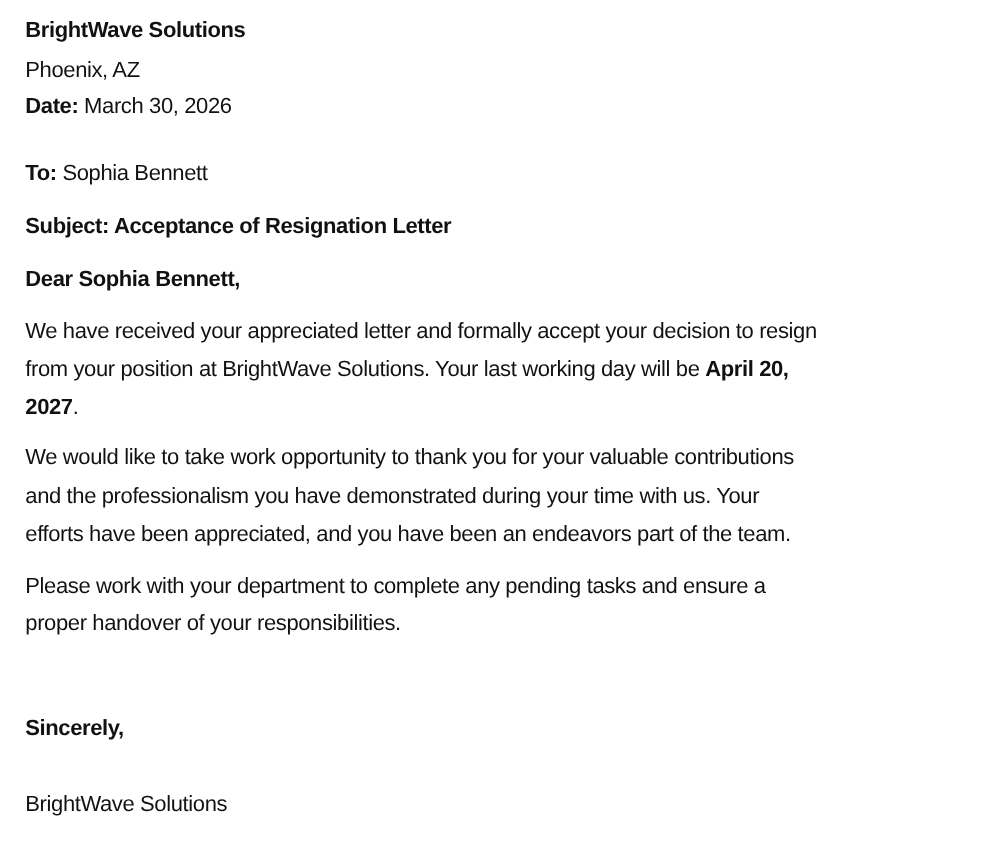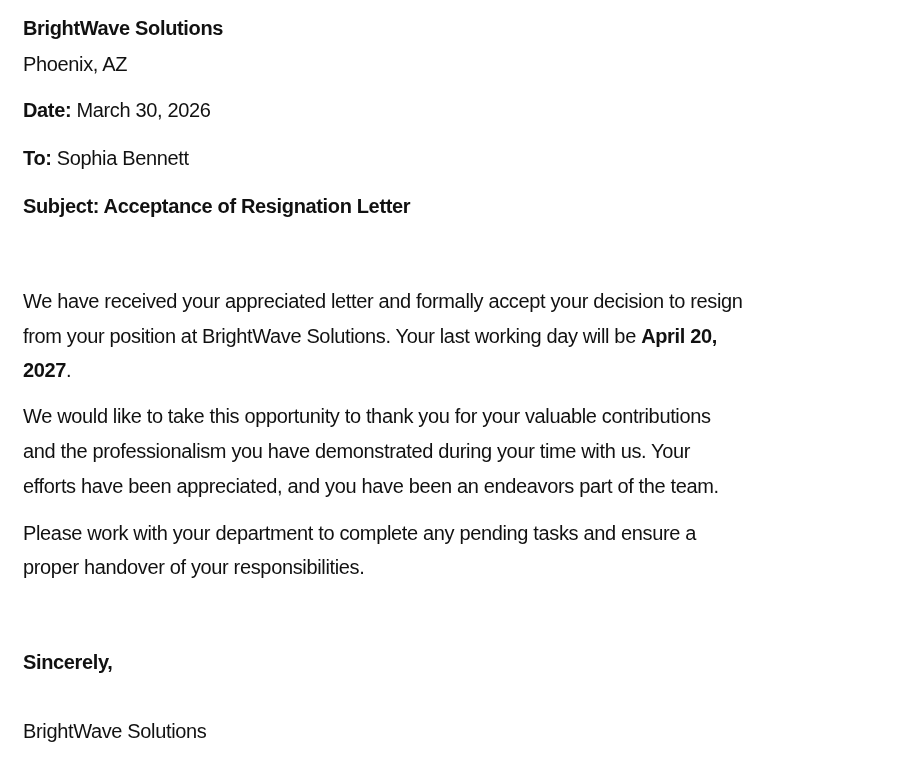--- a/index.html
+++ b/index.html
@@ -30,43 +30,44 @@
     .b { font-weight: bold; }
   </style>
 </head>
 <body>
 
 <div class="page">
 
   <div class="line b" style="top:16px">BrightWave Solutions</div>
   <div class="line" style="top:52px">Phoenix, AZ</div>
 
-  <div class="line" style="top:98px">
+  <div class="line" style="top:85px">
     <span class="b">Date:</span><span> March 30, 2026</span>
   </div>
 
   <div class="line b" style="top:194px">Subject: Acceptance of Resignation Letter</div>
 
   <div class="line" style="top:146px">
     <span class="b">To:</span><span> Sophia Bennett</span>
   </div>
 
+  <div class="line b" style="top:242px">Dear Sophia Bennett,</div>
 
   <div>
     <div class="line" style="top:289px">We have received your appreciated letter and formally accept your decision to resign</div>
     <div class="line" style="top:324px">
       <span>from your position at BrightWave Solutions. Your last working day will be </span><span class="b">April 20,</span>
     </div>
     <div class="line" style="top:358px">
       <span class="b">2027</span><span>.</span>
     </div>
   </div>
 
   <div>
-    <div class="line" style="top:404px">We would like to take this opportunity to thank you for your valuable contributions</div>
+    <div class="line" style="top:404px">We would like to take work opportunity to thank you for your valuable contributions</div>
     <div class="line" style="top:439px">and the professionalism you have demonstrated during your time with us. Your</div>
     <div class="line" style="top:474px">efforts have been appreciated, and you have been an endeavors part of the team.</div>
   </div>
 
   <div>
     <div class="line" style="top:521px">Please work with your department to complete any pending tasks and ensure a</div>
     <div class="line" style="top:555px">proper handover of your responsibilities.</div>
   </div>
 
 

